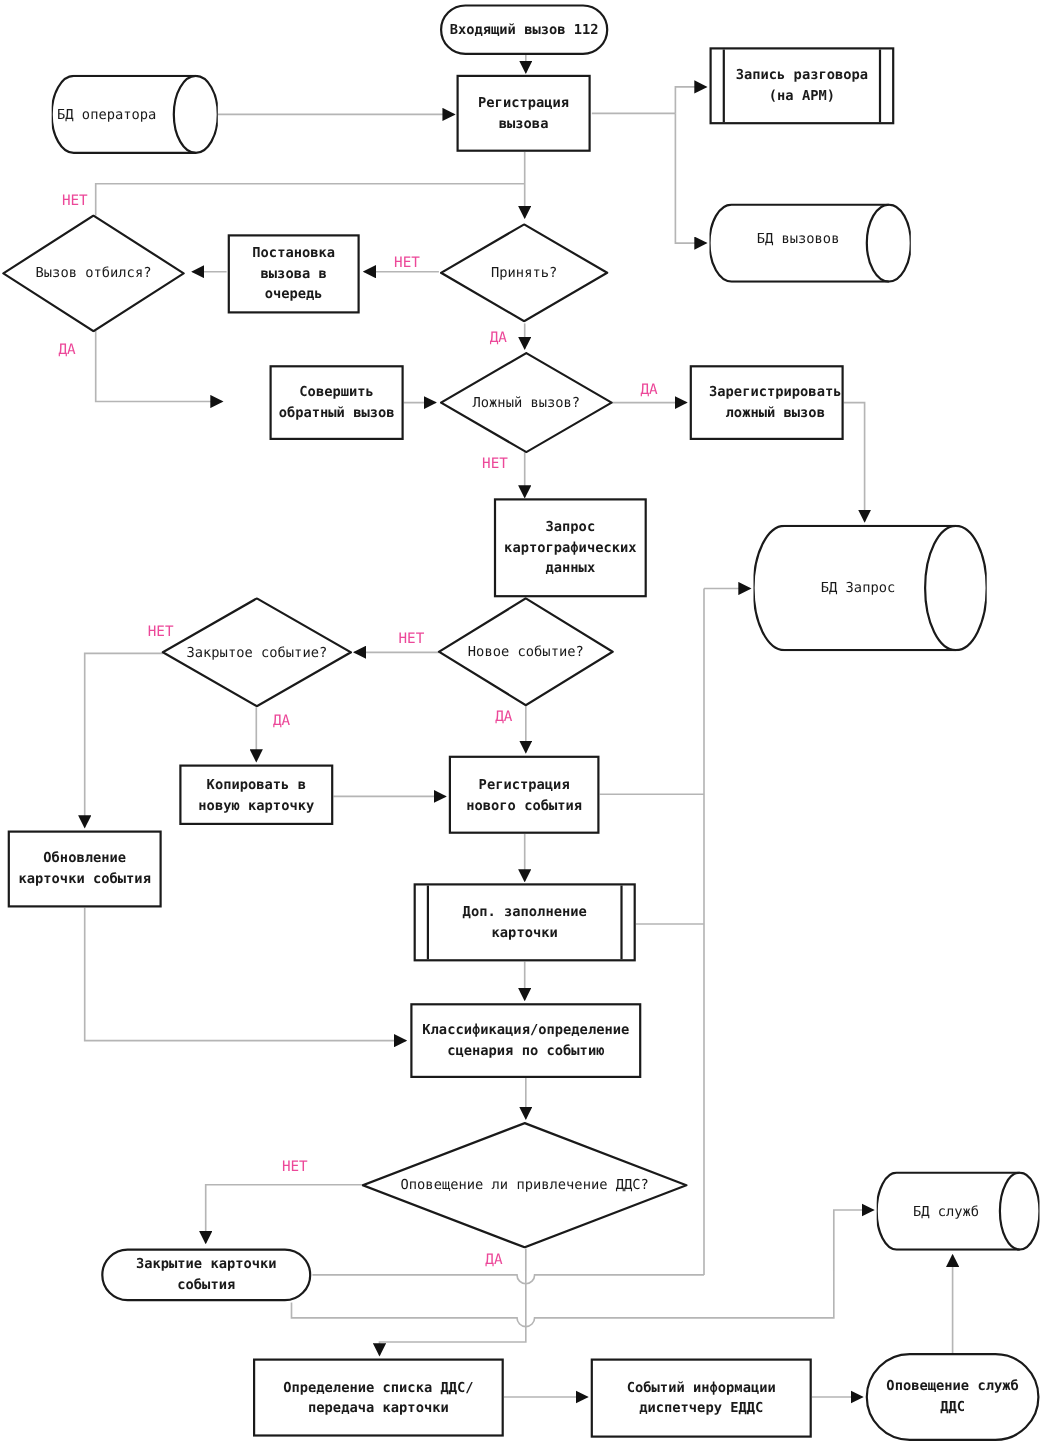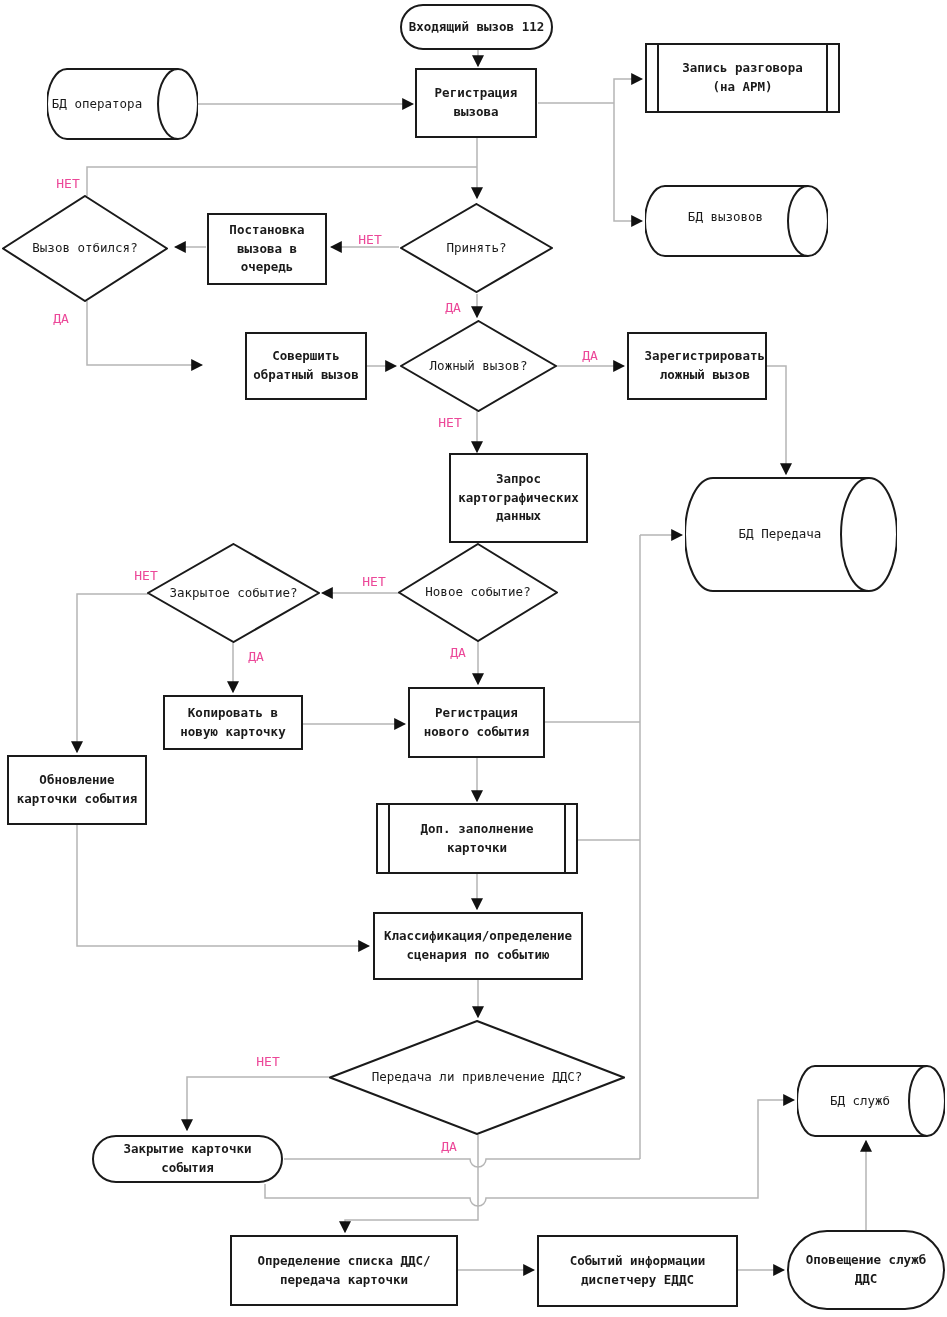--- a/index.html
+++ b/index.html
@@ -122,21 +122,21 @@
   </div>
   <div class="node proc" style="left:230px;top:1235px;width:228px;height:71px;">
     <span>Определение списка ДДС/
 передача карточки</span>
   </div>
   <div class="node proc" style="left:537px;top:1235px;width:201px;height:72px;">
     <span>Событий информации
 диспетчеру ЕДДС</span>
   </div>
 
-  <div class="node proc" style="left:645px;top:43px;width:195px;height:70px;">
+  <div class="node proc" style="left:645px;top:43px;width:168px;height:70px;">
     <span class="bar bar-l"></span>
     <span class="bar bar-r"></span>
     <span>Запись разговора
 (на АРМ)</span>
   </div>
   <div class="node proc" style="left:376px;top:803px;width:202px;height:71px;">
     <span class="bar bar-l"></span>
     <span class="bar bar-r"></span>
     <span>Доп. заполнение
 карточки</span>
@@ -169,21 +169,21 @@
   <div class="node shape" style="left:147px;top:543px;width:173px;height:100px;">
     <svg width="173" height="100">
         <polygon class="dia" points="86.5,1 172,50 86.5,99 1,50"></polygon>
       </svg>
     <span class="lbl">Закрытое событие?</span>
   </div>
   <div class="node shape" style="left:329px;top:1020px;width:296px;height:115px;">
     <svg width="296" height="115">
         <polygon class="dia" points="148,1 295,57.5 148,114 1,57.5"></polygon>
       </svg>
-    <span class="lbl">Передача ли привлечение ДДС?</span>
+    <span class="lbl">Оповещение ли привлечение ДДС?</span>
   </div>
 
   <div class="node shape cyl" style="left:47px;top:68px;width:122px;height:72px;">
     <svg width="151" height="72">
       <path class="cylbody" d="M20,1 L131,1 A20,35 0 0 1 131,71 L20,71 A20,35 0 0 1 20,1 Z"></path>
       <path class="cylrim" d="M131,1 A20,35 0 0 0 131,71"></path>
     </svg>
     <span class="lbl">БД оператора</span>
   </div>
   <div class="node shape cyl" style="left:645px;top:185px;width:183px;height:64px;">
@@ -191,21 +191,21 @@
       <path class="cylbody" d="M20,1 L163,1 A20,35 0 0 1 163,71 L20,71 A20,35 0 0 1 20,1 Z"></path>
       <path class="cylrim" d="M163,1 A20,35 0 0 0 163,71"></path>
     </svg>
     <span class="lbl">БД вызовов</span>
   </div>
   <div class="node shape cyl" style="left:685px;top:477px;width:212px;height:115px;">
     <svg width="212" height="115">
       <path class="cylbody" d="M28,1 L184,1 A28,56.5 0 0 1 184,114 L28,114 A28,56.5 0 0 1 28,1 Z"></path>
       <path class="cylrim" d="M184,1 A28,56.5 0 0 0 184,114"></path>
     </svg>
-    <span class="lbl">БД Передача</span>
+    <span class="lbl">БД Запрос</span>
   </div>
   <div class="node shape cyl" style="left:797px;top:1065px;width:148px;height:72px;">
     <svg width="148" height="72">
       <path class="cylbody" d="M18,1 L130,1 A18,35 0 0 1 130,71 L18,71 A18,35 0 0 1 18,1 Z"></path>
       <path class="cylrim" d="M130,1 A18,35 0 0 0 130,71"></path>
     </svg>
     <span class="lbl">БД служб</span>
   </div>
 
   <div class="edge-label" style="left:68px;top:183px;">НЕТ</div>

